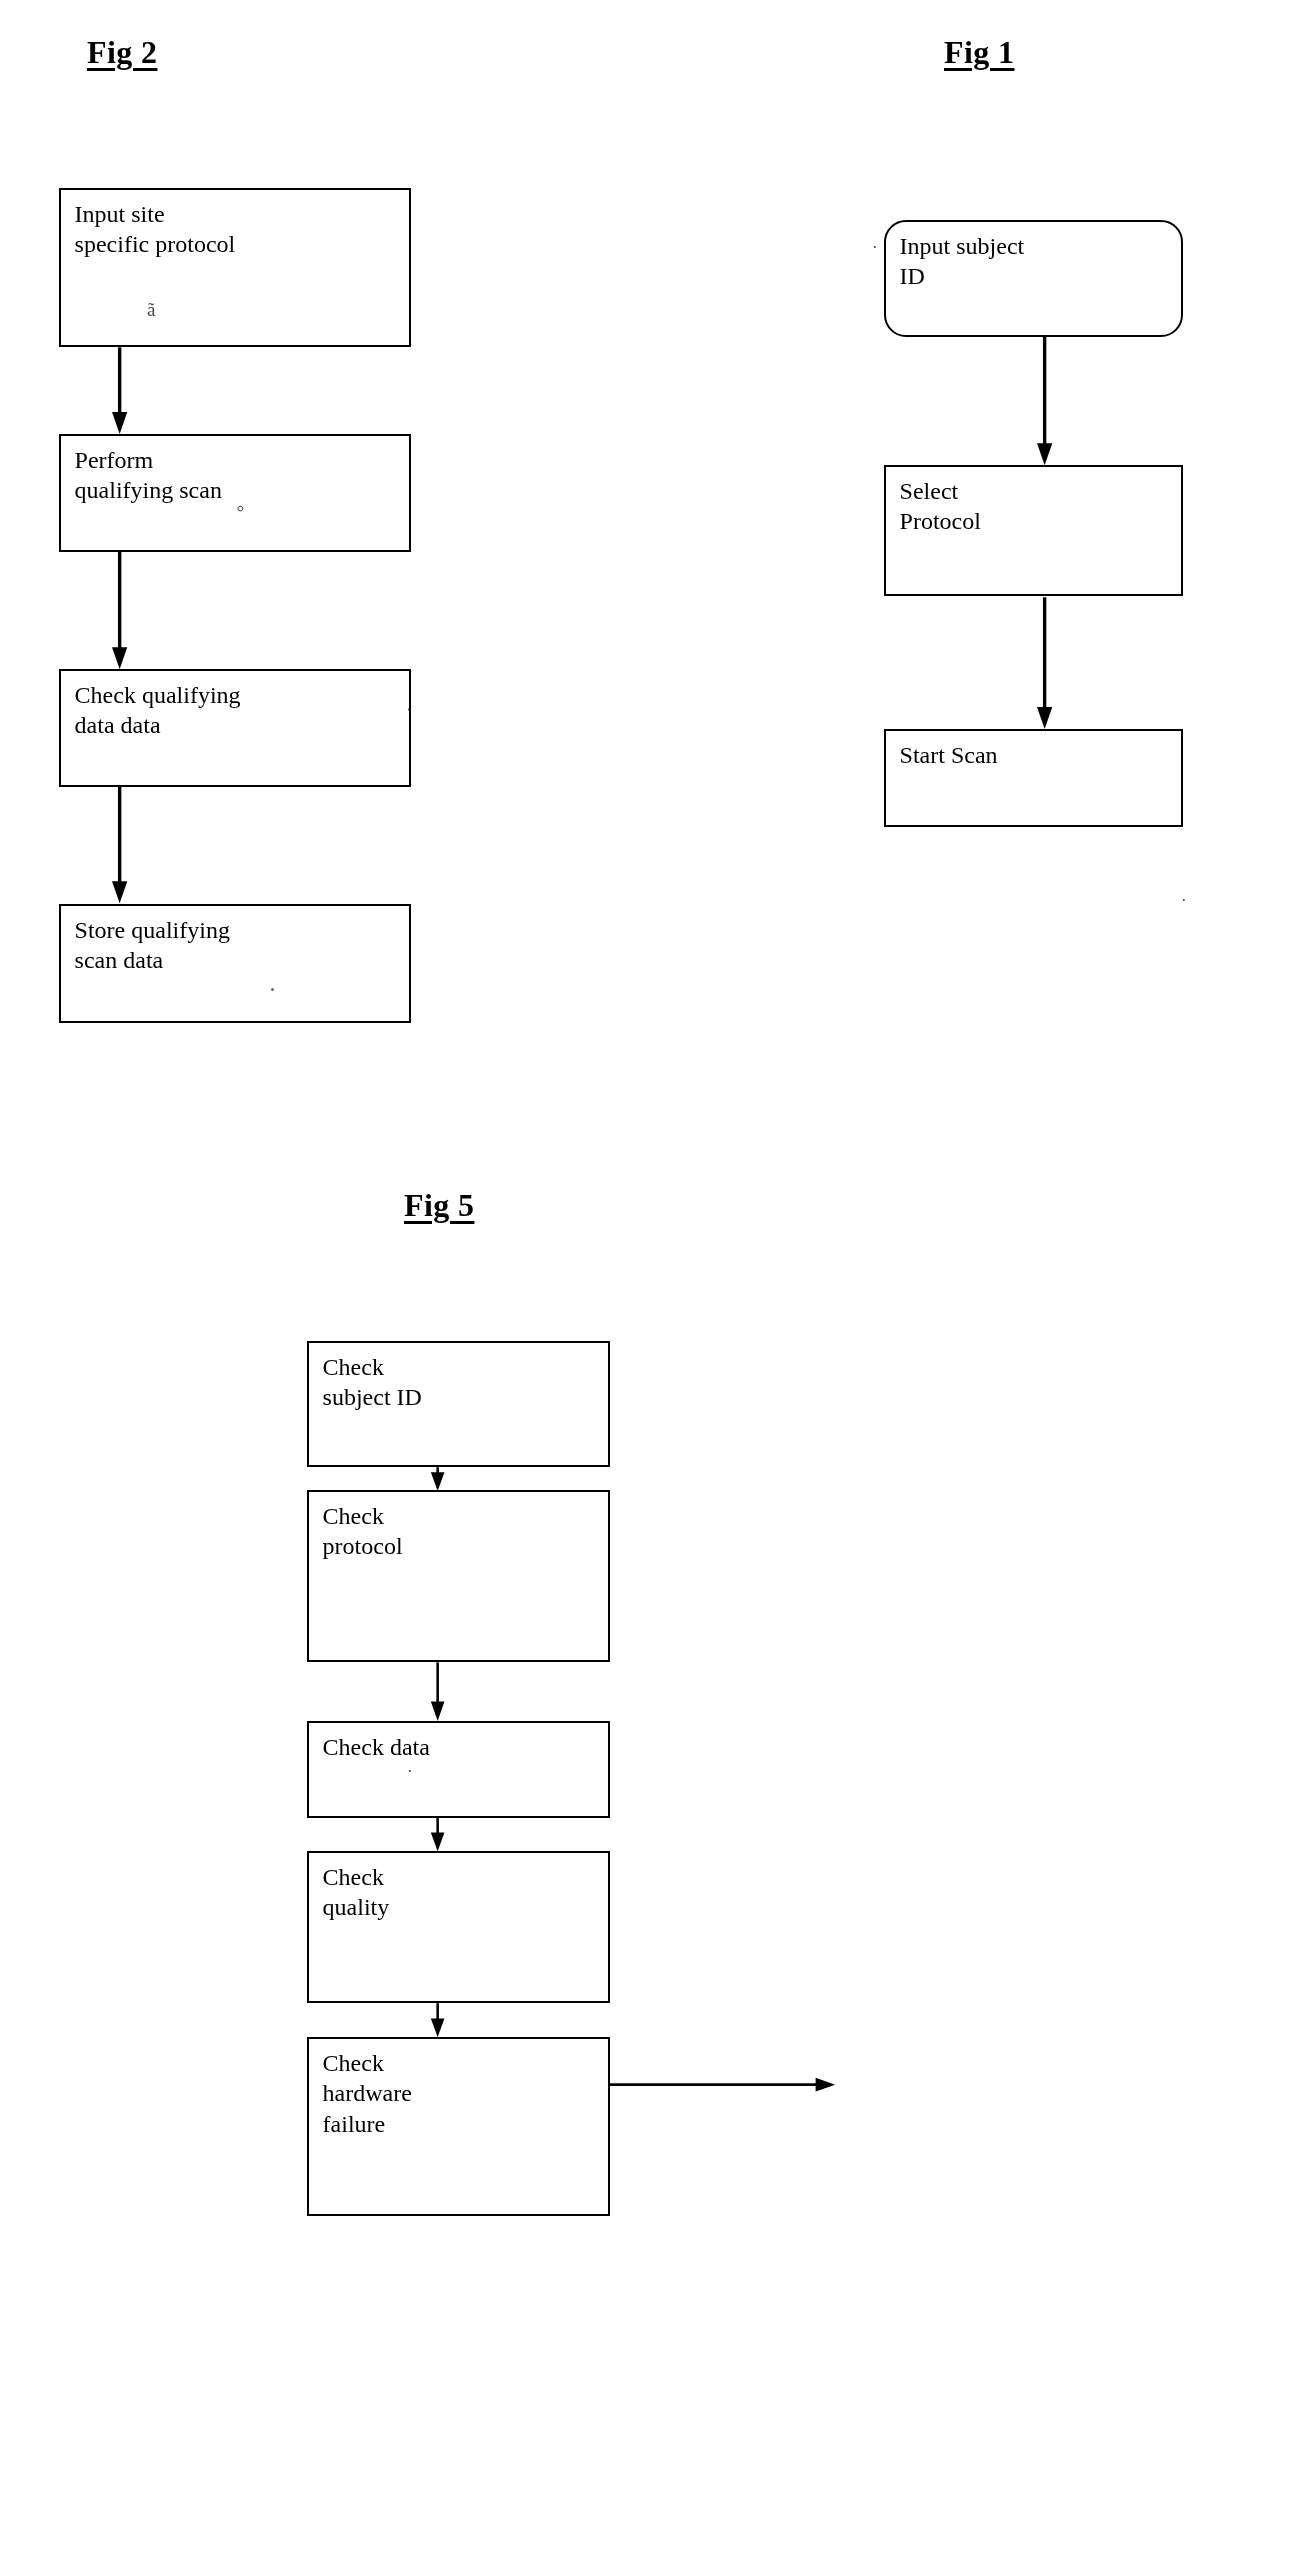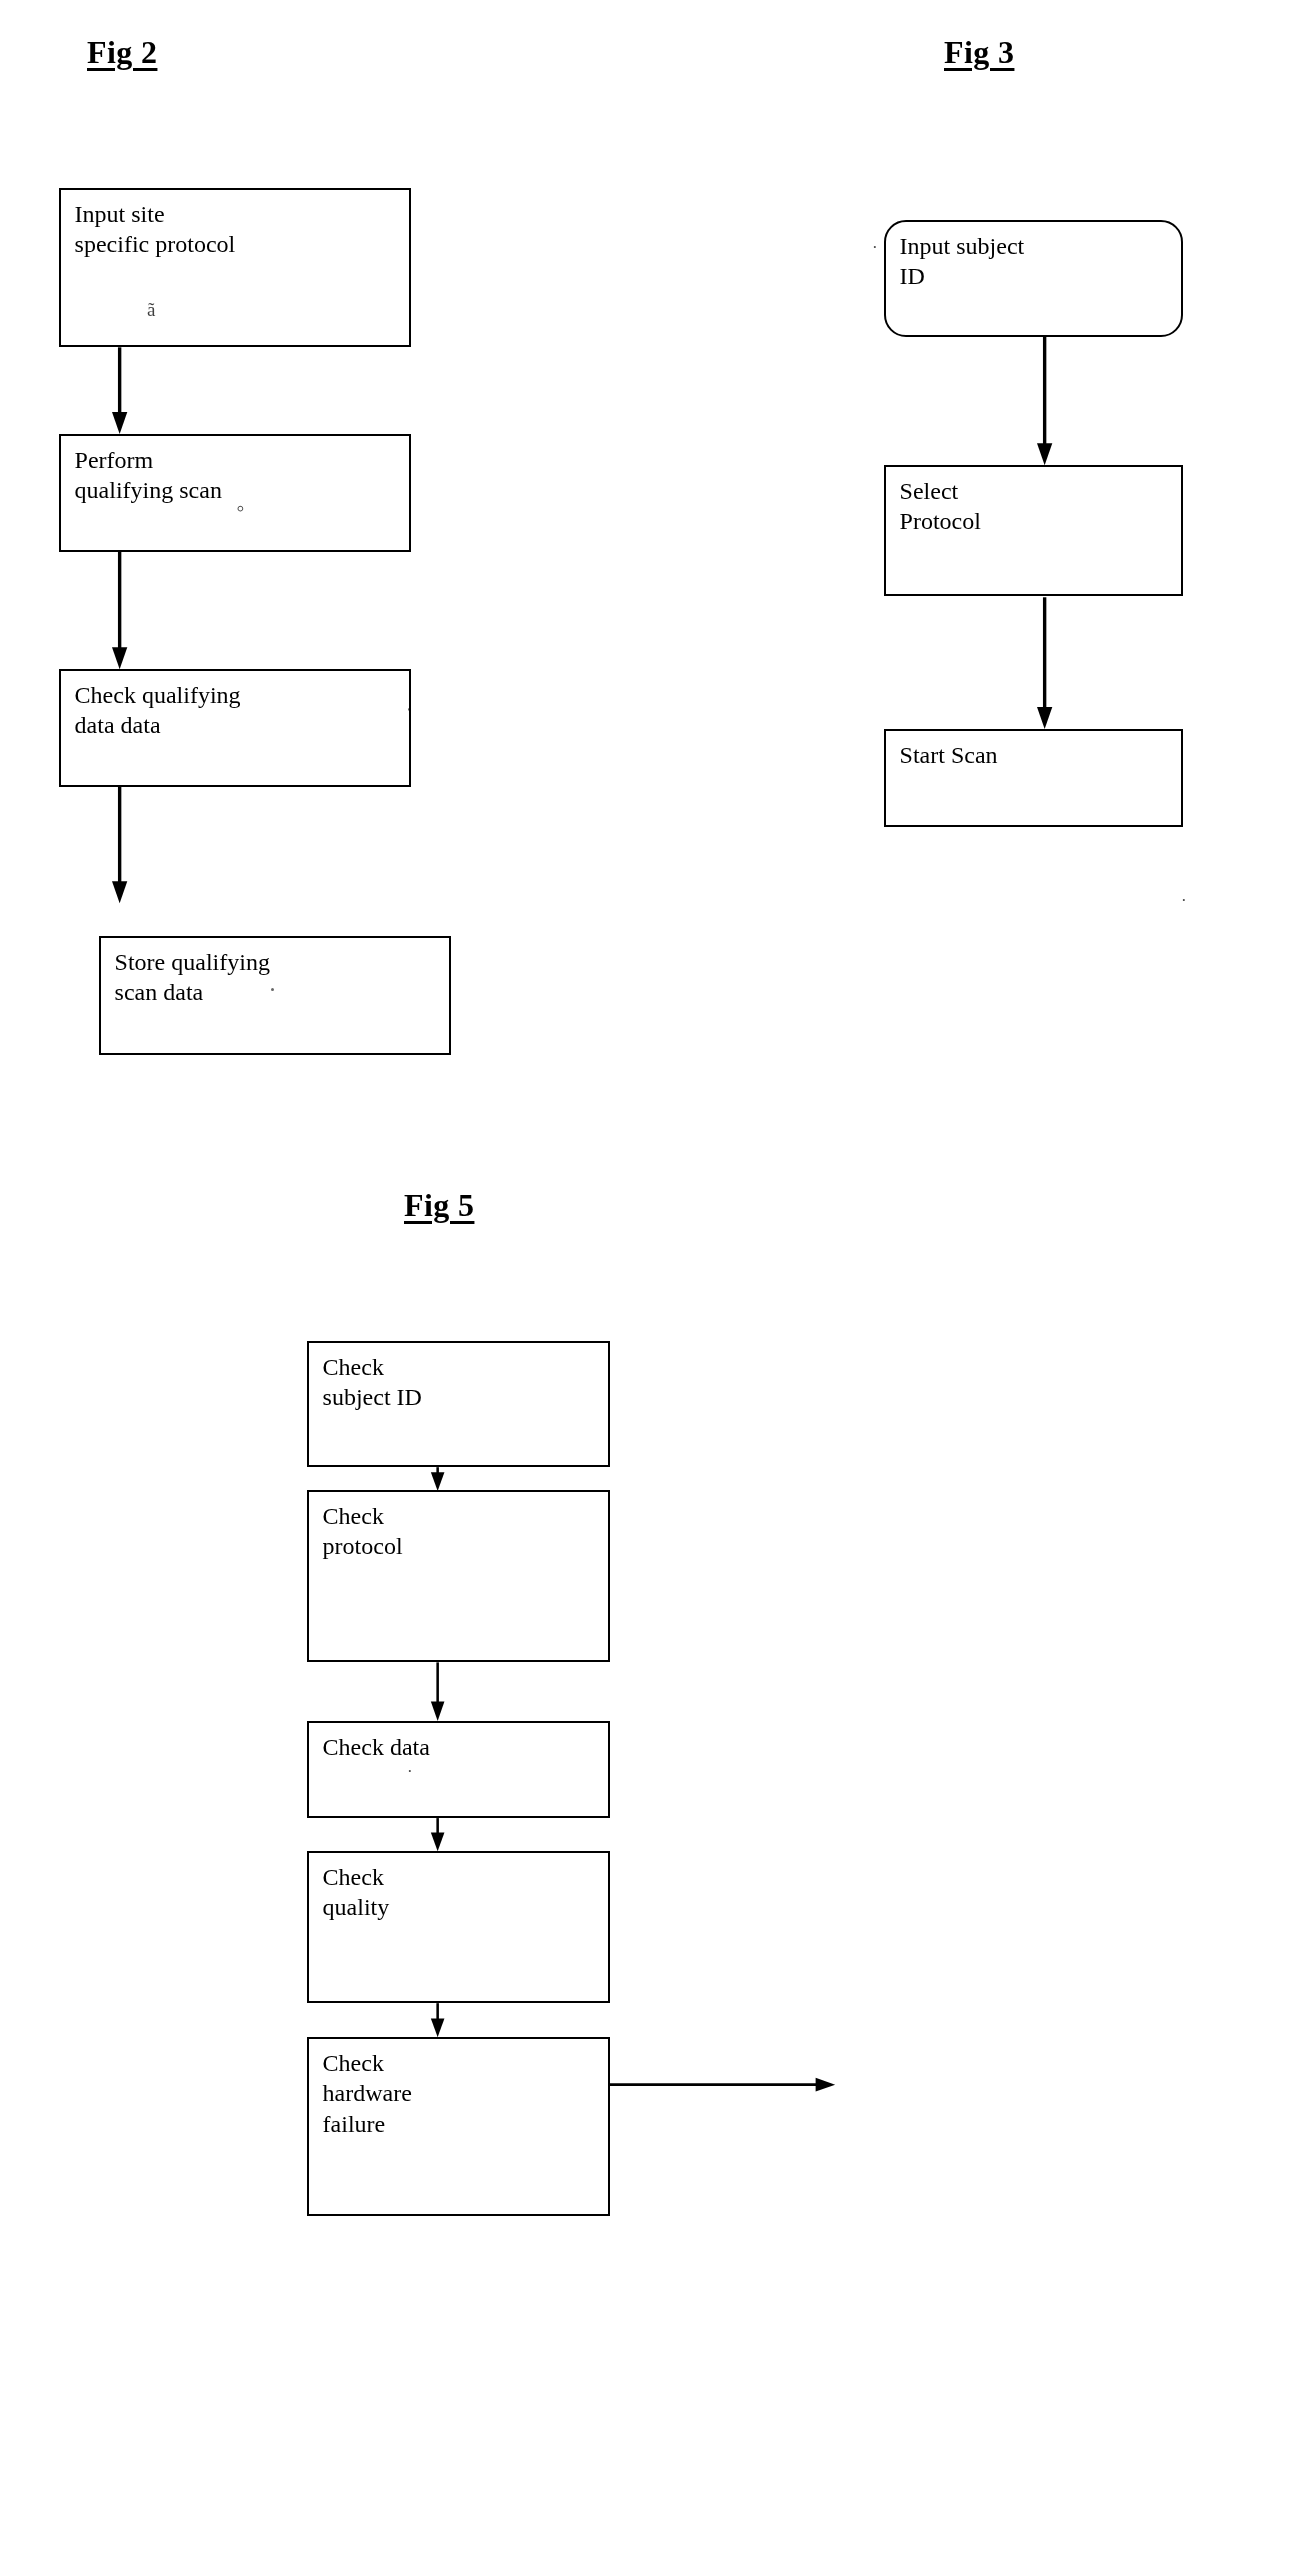--- a/index.html
+++ b/index.html
@@ -115,26 +115,26 @@
   <div class="node" style="left:59px; top:434px; width:352px; height:118px;">
     <div class="node-label">Perform
 qualifying scan</div>
   </div>
 
   <div class="node" style="left:59px; top:669px; width:352px; height:118px;">
     <div class="node-label">Check qualifying
 data data</div>
   </div>
 
-  <div class="node" style="left:59px; top:936px; width:352px; height:119px;margin-left:40px;">
+  <div class="node" style="left:59px; top:904px; width:352px; height:119px;">
     <div class="node-label">Store qualifying
 scan data</div>
   </div>
 
-  <div class="fig-caption" style="left:944px; top:36px;">Fig 3</div>
+  <div class="fig-caption" style="left:944px; top:36px;">Fig 1</div>
 
   <div class="conn" style="left:1037px; top:337px; width:15.3px; height:130px;">
     <svg width="15.3" height="130" viewBox="0 0 18 153">
       <line x1="9" y1="0" x2="9" y2="137" stroke="#000" stroke-width="4"></line>
       <polygon points="9,151 0,125 18,125" fill="#000"></polygon>
     </svg>
   </div>
   <div class="conn" style="left:1037px; top:597px; width:15.3px; height:134px;">
     <svg width="15.3" height="134" viewBox="0 0 18 157">
       <line x1="9" y1="0" x2="9" y2="141" stroke="#000" stroke-width="4"></line>

